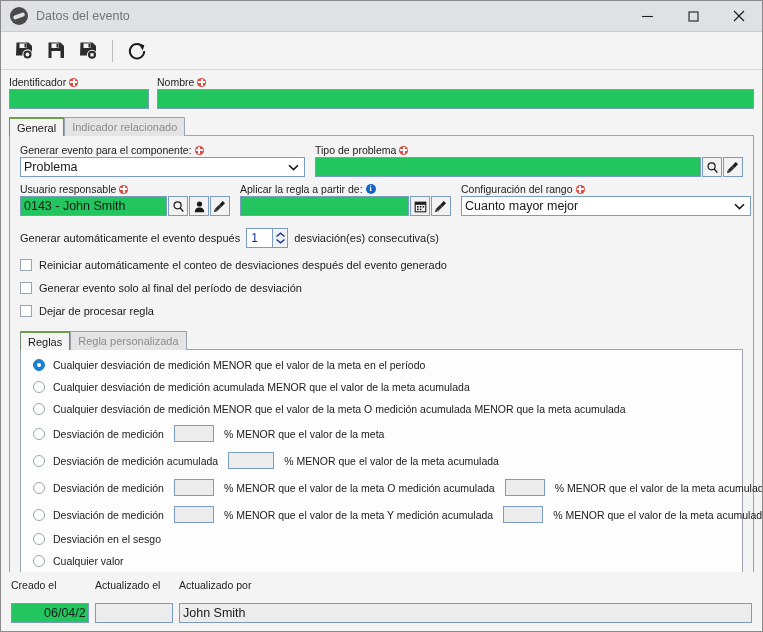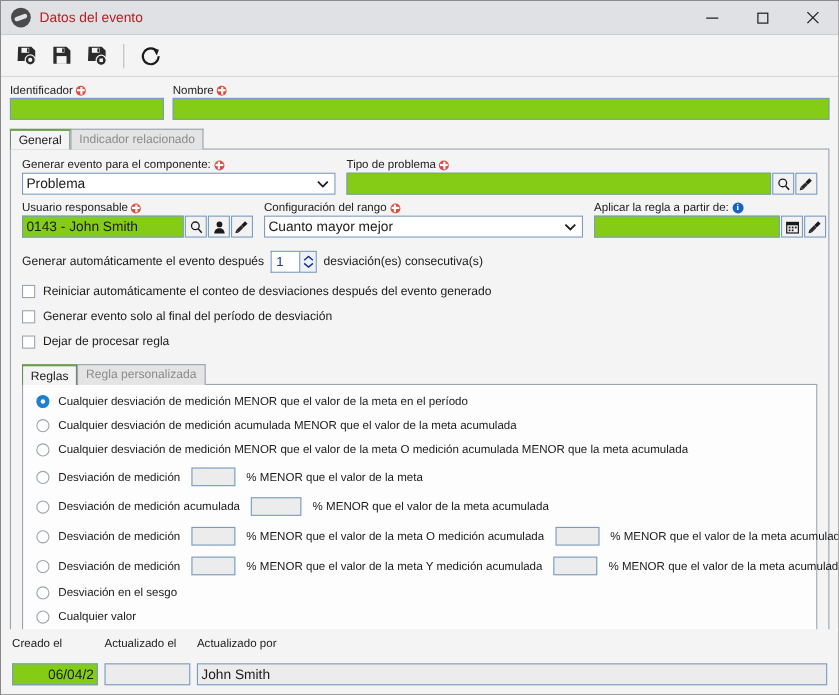--- a/index.html
+++ b/index.html
@@ -36,21 +36,21 @@
   }
   .title-icon::before {
     content: "";
     position: absolute; left: 3px; top: 7px;
     width: 12px; height: 4px;
     background: #dfe1e5;
     transform: rotate(-20deg);
     border-radius: 2px;
   }
   .title-text {
-    font-size: 12.5px; color: #b91c1c;
+    font-size: 12.5px; color: #737373;
     flex: 1;
   }
   .winbtns { display: flex; height: 31px; }
   .winbtn {
     width: 46px; height: 31px;
     display: flex; align-items: center; justify-content: center;
     color: #202020;
   }
   .winbtn svg { display: block; }
 
@@ -120,21 +120,21 @@
     background: #1565c0;
     color: #fff;
     font-size: 8px; line-height: 10px;
     text-align: center; font-weight: bold;
     font-family: "Liberation Serif", serif;
     flex: none;
   }
   .tinput {
     height: 20px;
     border: 1px solid #7a9cc0;
-    background: #84cc16;
+    background: #22c55e;
     font-size: 12.5px;
     color: #1a1a1a;
     padding: 0 3px;
     line-height: 18px;
     font-family: "Liberation Sans", sans-serif;
   }
   .tinput.ro { background: #ececec; }
 
   
   .tabstrip {
@@ -450,35 +450,20 @@
                   <path d="M1.8 12.2 C1.8 8.8 4 7.4 6.5 7.4 C9 7.4 11.2 8.8 11.2 12.2 Z" fill="#1a1a1a"></path>
                 </svg>
             </div>
             <div class="iconbtn">
               <svg width="14" height="14" viewBox="0 0 14 14">
                   <path d="M9.8 2.1 L12 4.3 L8.4 7.9 L6.2 5.7 Z" fill="#1a1a1a"></path>
                   <path d="M6.1 5.8 L8.3 8 L4 12.3 L1.8 10.1 Z" fill="#2b2b2b"></path>
                   <path d="M1.7 10.2 L3.9 12.4 L1 13 Z" fill="#1a1a1a"></path>
                 </svg>
             </div>
-          </div>
-        </div>
-
-        <div class="fieldgroup" style="width:290px">
-          <div class="flabel">
-            <span>Configuración del rango</span>
-            <span class="req"></span>
-          </div>
-          <div class="sel" style="width:290px">
-            <span>Cuanto mayor mejor</span>
-            <span class="chev">
-              <svg width="11" height="7" viewBox="0 0 11 7">
-                  <path d="M1 1.2 L5.5 5.6 L10 1.2" fill="none" stroke="#1a1a1a" stroke-width="1.6"></path>
-                </svg>
-            </span>
           </div>
         </div>
 
         <div class="fieldgroup" style="flex:1">
           <div class="flabel">
             <span>Aplicar la regla a partir de:</span>
             <span class="info">i</span>
           </div>
           <div class="with-btns">
             <input class="tinput" style="flex: 1 1 0%;" value="">
@@ -493,20 +478,35 @@
                   <rect x="5.8" y="8.6" width="1.6" height="1.6" fill="#1a1a1a"></rect>
                 </svg>
             </div>
             <div class="iconbtn">
               <svg width="14" height="14" viewBox="0 0 14 14">
                   <path d="M9.8 2.1 L12 4.3 L8.4 7.9 L6.2 5.7 Z" fill="#1a1a1a"></path>
                   <path d="M6.1 5.8 L8.3 8 L4 12.3 L1.8 10.1 Z" fill="#2b2b2b"></path>
                   <path d="M1.7 10.2 L3.9 12.4 L1 13 Z" fill="#1a1a1a"></path>
                 </svg>
             </div>
+          </div>
+        </div>
+
+        <div class="fieldgroup" style="width:290px">
+          <div class="flabel">
+            <span>Configuración del rango</span>
+            <span class="req"></span>
+          </div>
+          <div class="sel" style="width:290px">
+            <span>Cuanto mayor mejor</span>
+            <span class="chev">
+              <svg width="11" height="7" viewBox="0 0 11 7">
+                  <path d="M1 1.2 L5.5 5.6 L10 1.2" fill="none" stroke="#1a1a1a" stroke-width="1.6"></path>
+                </svg>
+            </span>
           </div>
         </div>
       </div>
 
       <div class="spinrow">
         <span>Generar automáticamente el evento después</span>
         <span class="spin">
           <input value="1" style="">
           <span class="spinbtns">
             <svg width="11" height="6" viewBox="0 0 11 6">

